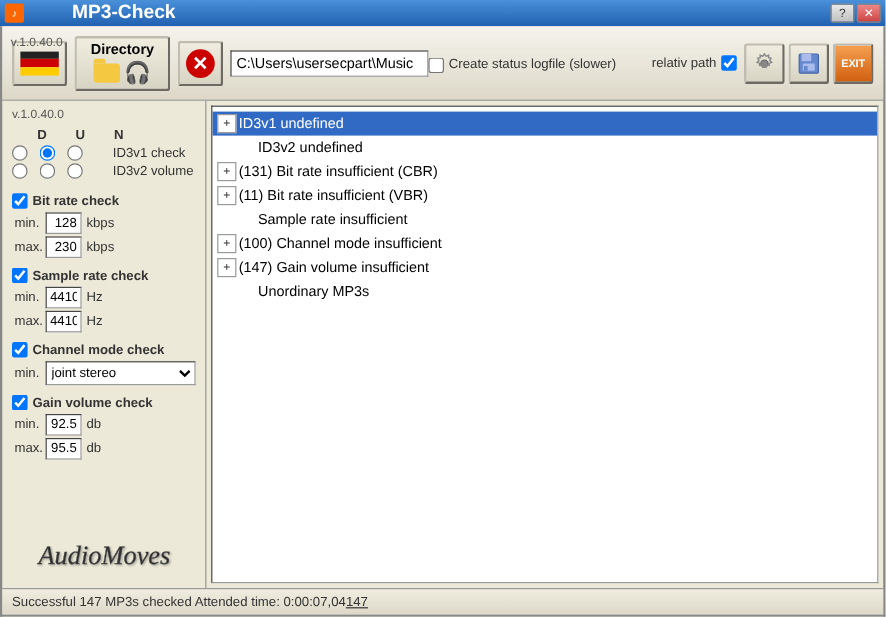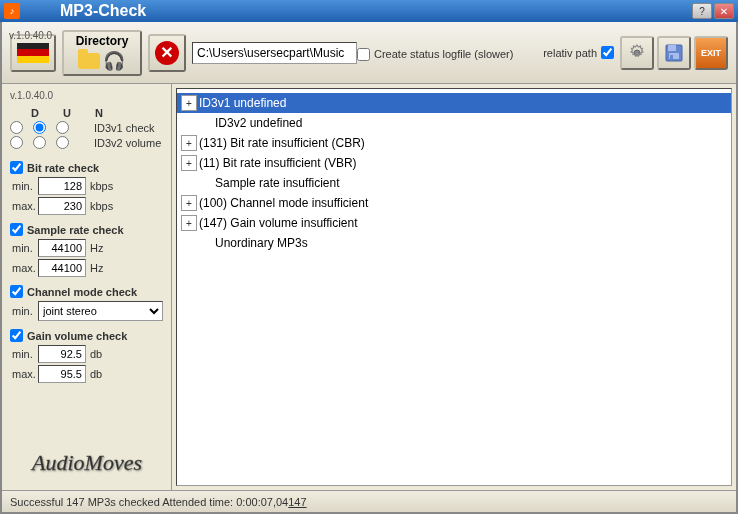--- a/index.html
+++ b/index.html
@@ -338,21 +338,21 @@
       gap: 4px;
       margin-bottom: 2px;
       padding-left: 2px;
     }
     .mm-label {
       font-size: 11px;
       color: #333;
       width: 22px;
     }
     .mm-input {
-      width: 48px;
+      width: 30px;
       height: 18px;
       border: 1px inset #999;
       background: white;
       padding: 1px 3px;
       font-size: 11px;
       text-align: right;
     }
     .mm-unit {
       font-size: 11px;
       color: #333;

